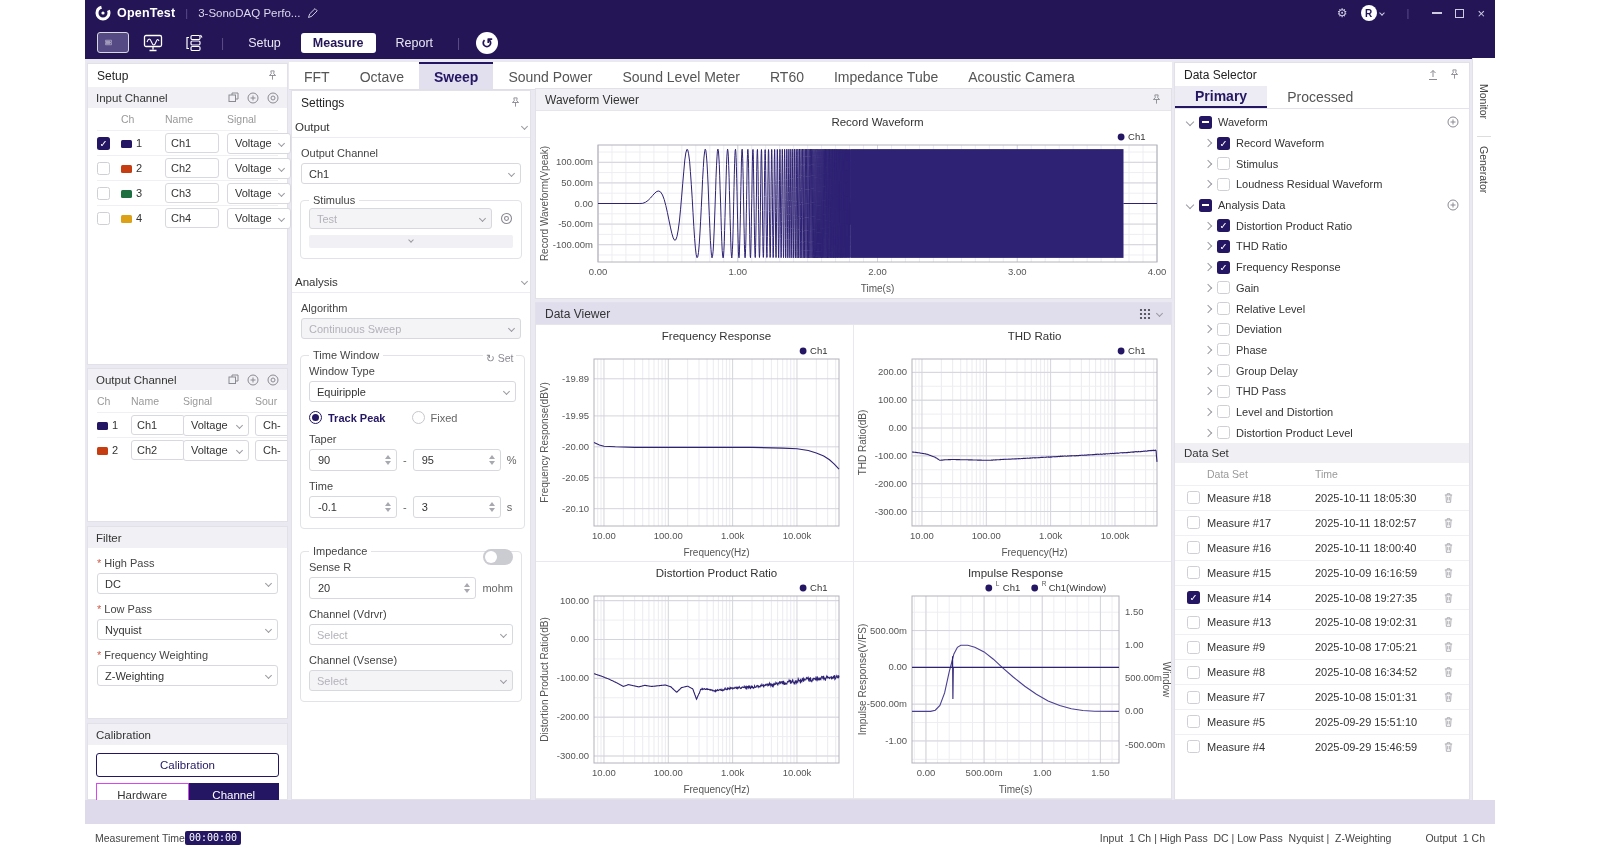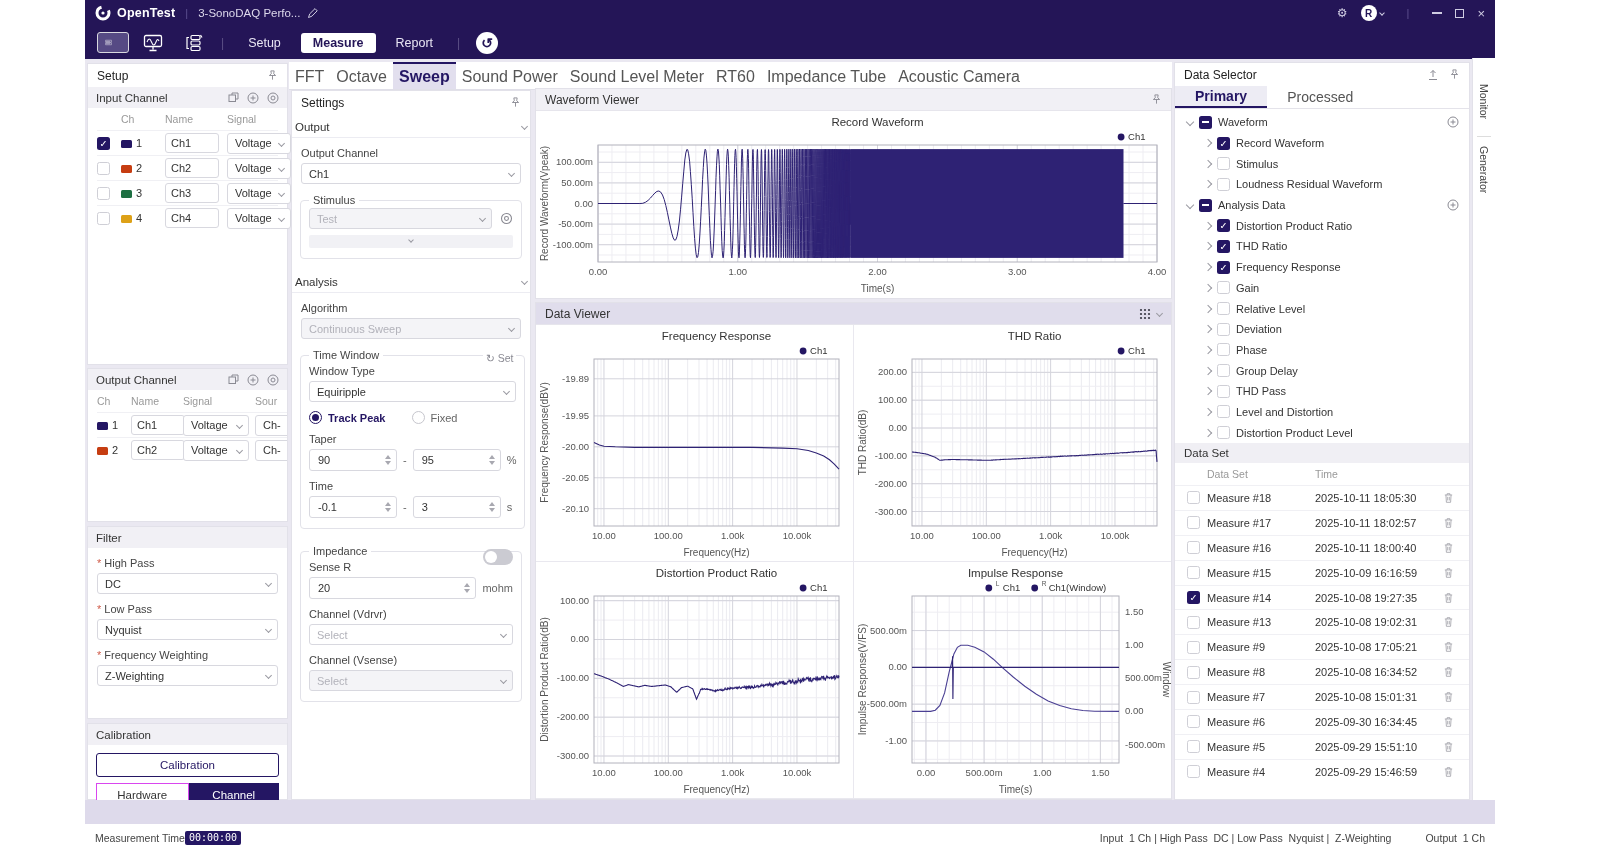--- a/index.html
+++ b/index.html
@@ -63,21 +63,21 @@
   .req::before{content:"* ";color:#d05c4a}
   .fpad{padding:0 9px}
   .calbtn{margin:8px 8px 6px;height:24px;border:1px solid #241663;border-radius:3px;color:#241663;font-size:11.5px;display:flex;align-items:center;justify-content:center;background:#fff}
   .segrow{display:flex;margin:0 8px;gap:0}
   .seg{flex:1;height:24px;display:flex;align-items:center;justify-content:center;font-size:11.5px}
   .seg.plain{background:#fff;color:#333;border:1px solid #d946ef}
   .seg.dark{background:#241663;color:#fff}
 
   
   #tabsbar{left:204px;top:62px;width:883px;height:28px;background:#fff;border-bottom:1px solid #e0dfe8;display:flex;position:absolute}
-  .mtab{padding:0 6px;display:flex;align-items:center;font-size:16px;color:#555;height:100%;border-top:2px solid transparent}
+  .mtab{padding:0 15px;display:flex;align-items:center;font-size:14px;color:#555;height:100%;border-top:2px solid transparent}
   .mtab.active{background:#e2dfee;color:#241663;border-top:2px solid #241663;font-weight:bold}
 
   
   #settings-panel{left:206px;top:90px;width:240px;height:710px;overflow:hidden}
   .ssec{height:22px;display:flex;align-items:center;justify-content:space-between;padding:0 3px;font-size:11.5px;color:#333;border-bottom:1px solid #ececf2;margin-top:2px}
   fieldset{border:1px solid #e2e2e9;border-radius:4px;margin:10px 8px 0;padding:2px 8px 10px;position:relative}
   legend{font-size:11px;color:#444;padding:0 4px}
   .setlink{position:absolute;right:8px;top:-9px;background:#fff;color:#8a8a93;font-size:10.5px;padding:0 3px}
   .expander{height:13px;background:#f1f1f5;border-radius:2px;margin-top:6px;display:flex;align-items:center;justify-content:center}
   .dblchv{display:flex;flex-direction:column;gap:0;margin-top:-3px}
@@ -1079,28 +1079,20 @@
         <div class="drow">
     <span class="cb off"></span>
     <span>Measure #7</span>
     <span>2025-10-08 15:01:31</span>
     <svg width="11" height="12" viewBox="0 0 12 13">
       <path d="M2 3.2h8M4.5 3.2V1.8h3v1.4M3.2 3.2l.5 8h4.6l.5-8M5.1 5.2v4M6.9 5.2v4" fill="none" stroke="#a0a0a8" stroke-width="0.9"></path>
     </svg>
   </div>
         <div class="drow">
     <span class="cb off"></span>
-    <span>Measure #6</span>
-    <span>2025-09-30 16:34:45</span>
-    <svg width="11" height="12" viewBox="0 0 12 13">
-      <path d="M2 3.2h8M4.5 3.2V1.8h3v1.4M3.2 3.2l.5 8h4.6l.5-8M5.1 5.2v4M6.9 5.2v4" fill="none" stroke="#a0a0a8" stroke-width="0.9"></path>
-    </svg>
-  </div>
-        <div class="drow">
-    <span class="cb off"></span>
     <span>Measure #5</span>
     <span>2025-09-29 15:51:10</span>
     <svg width="11" height="12" viewBox="0 0 12 13">
       <path d="M2 3.2h8M4.5 3.2V1.8h3v1.4M3.2 3.2l.5 8h4.6l.5-8M5.1 5.2v4M6.9 5.2v4" fill="none" stroke="#a0a0a8" stroke-width="0.9"></path>
     </svg>
   </div>
         <div class="drow">
     <span class="cb off"></span>
     <span>Measure #4</span>
     <span>2025-09-29 15:46:59</span>

